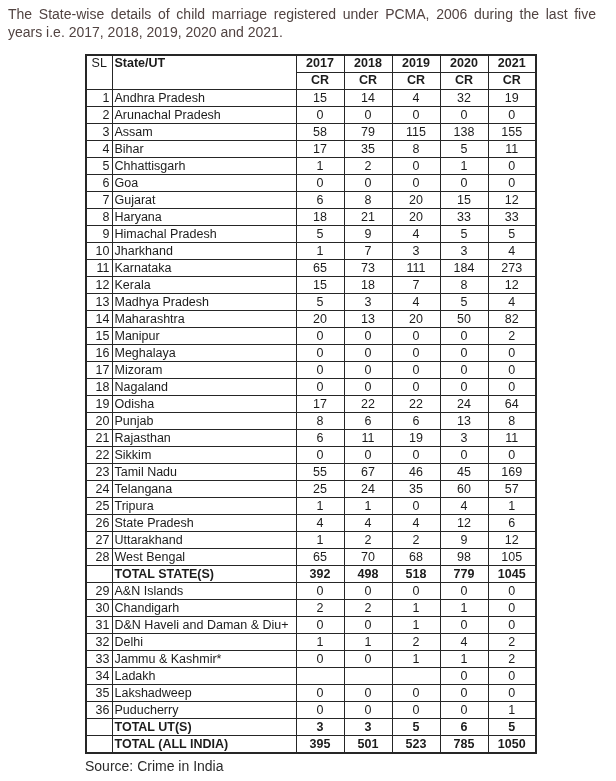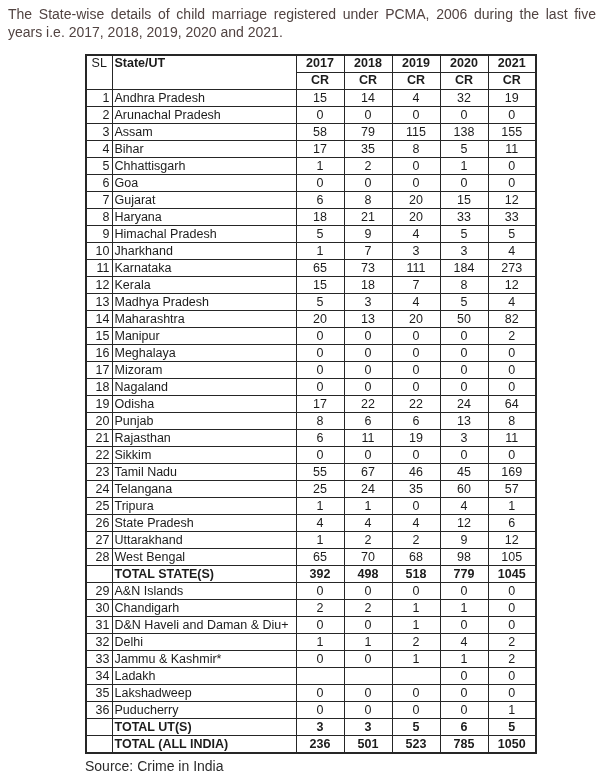--- a/index.html
+++ b/index.html
@@ -427,21 +427,21 @@
           <td class="state">TOTAL UT(S)</td>
           <td class="val">3</td>
           <td class="val">3</td>
           <td class="val">5</td>
           <td class="val">6</td>
           <td class="val">5</td>
         </tr>
         <tr class="total">
           <td class="sl"></td>
           <td class="state">TOTAL (ALL INDIA)</td>
-          <td class="val">236</td>
+          <td class="val">395</td>
           <td class="val">501</td>
           <td class="val">523</td>
           <td class="val">785</td>
           <td class="val">1050</td>
         </tr>
       </tbody>
   </table>
 
   <p class="source">Source: Crime in India</p>
 

